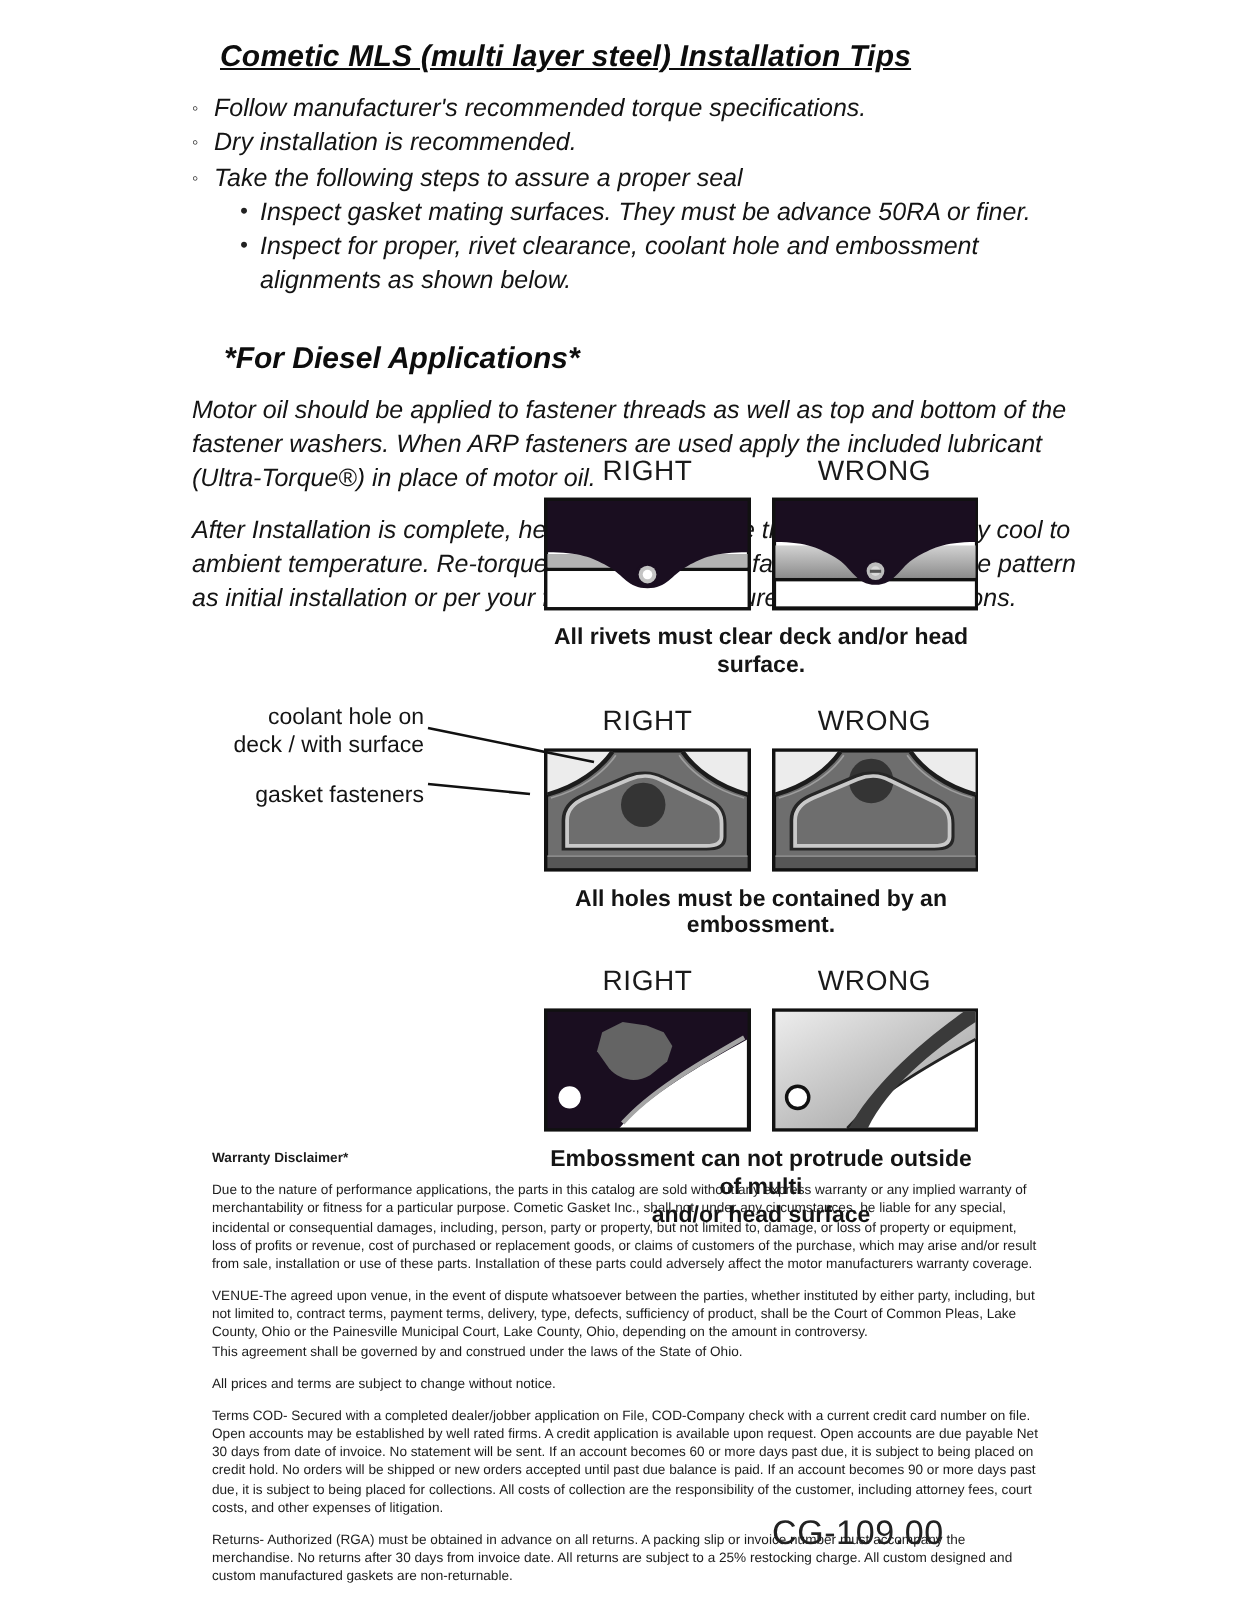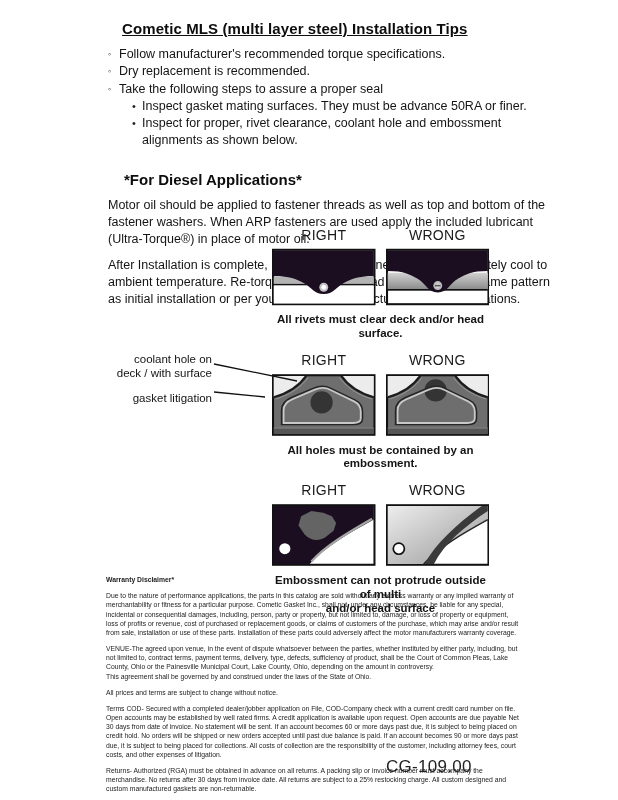--- a/index.html
+++ b/index.html
@@ -2,21 +2,21 @@
 <html><head>
 <meta charset="utf-8">
 <style>
   html,body{margin:0;padding:0;background:#e9e9e9;}
   .page{
     position:relative;width:618px;height:800px;margin:0 auto;
     background:#ffffff;overflow:hidden;
     font-family:"Liberation Sans","DejaVu Sans",sans-serif;color:#111;
   }
   
-  .content{position:absolute;left:108px;top:20px;width:446px;}
+  .content{position:absolute;left:96px;top:20px;width:446px;font-style:italic;}
   .title{
     margin:0 0 9px 14px;font-size:15px;font-weight:bold;
     text-decoration:underline;letter-spacing:0.1px;color:#0d0d0d;
   }
   .tips{margin:0;padding:0;list-style:none;font-size:12.5px;line-height:1.38;color:#141414;}
   .tip-row{display:flex;align-items:flex-start;}
   .tip-marker{width:11px;flex:0 0 11px;font-size:9px;padding-top:2px;color:#222;}
   .sub{margin-left:24px;}
   .sub .tip-marker{font-size:11px;padding-top:1px;width:10px;flex-basis:10px;}
   .diesel-heading{margin:21px 0 0 16px;font-size:15px;font-weight:bold;color:#0d0d0d;}
@@ -58,21 +58,21 @@
   <div class="content">
     <h1 class="title">Cometic MLS (multi layer steel) Installation Tips</h1>
 
     <ul class="tips">
       <li class="tip-row">
         <span class="tip-marker">◦</span>
         <span>Follow manufacturer's recommended torque specifications.</span>
       </li>
       <li class="tip-row">
         <span class="tip-marker">◦</span>
-        <span>Dry replacement is recommended.</span>
+        <span>Dry installation is recommended.</span>
       </li>
       <li class="tip-row">
         <span class="tip-marker">◦</span>
         <span>Take the following steps to assure a proper seal</span>
       </li>
       <li class="tip-row sub">
         <span class="tip-marker">•</span>
         <span>Inspect gasket mating surfaces.  They must be advance 50RA or finer.</span>
       </li>
       <li class="tip-row sub">
@@ -190,21 +190,21 @@
         </svg>
       </div>
       <div class="fig-caption">Embossment can not protrude outside of multi
 and/or head surface</div>
     </div>
   </div>
 
   <div class="side-labels">
     <div class="side-label">coolant hole on
 deck / with surface</div>
-    <div class="side-label">gasket litigation</div>
+    <div class="side-label">gasket fasteners</div>
   </div>
   <svg class="leader-lines" width="100" height="48" viewBox="0 0 100 48">
     <line x1="9" y1="8" x2="92" y2="25" stroke="#111" stroke-width="1.3"></line>
     <line x1="9" y1="36" x2="60" y2="41" stroke="#111" stroke-width="1.3"></line>
   </svg>
 
   <div class="disclaimer">
     <div class="disclaimer-heading">Warranty Disclaimer*</div>
     <p>Due to the nature of performance applications, the parts in this catalog are sold without any express warranty or any implied warranty of merchantability or fitness for a particular purpose.  Cometic Gasket Inc., shall not, under any circumstances, be liable for any special, incidental or consequential damages, including, person, party or property, but not limited to, damage, or loss of property or equipment, loss of profits or revenue, cost of purchased or replacement goods, or claims of customers of the purchase, which may arise and/or result from sale, installation or use of these parts.  Installation of these parts could adversely affect the motor manufacturers warranty coverage.</p>
     <p>VENUE-The agreed upon venue, in the event of dispute whatsoever between the parties, whether instituted by either party, including, but not limited to, contract terms, payment terms, delivery, type, defects, sufficiency of product, shall be the Court of Common Pleas, Lake County, Ohio or the Painesville Municipal Court, Lake County, Ohio, depending on the amount in controversy.

